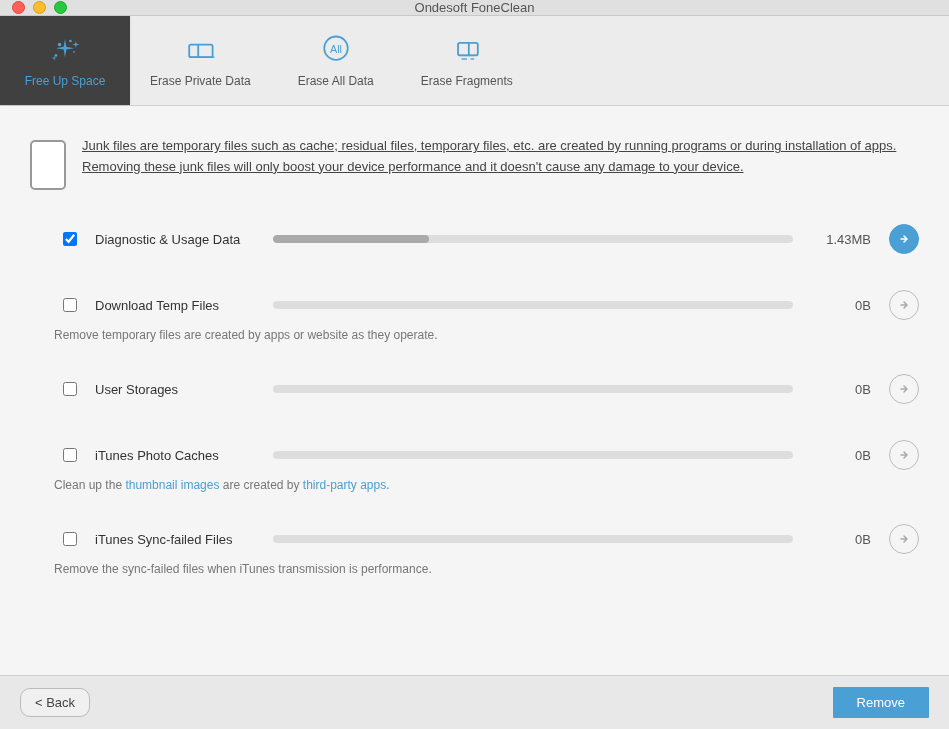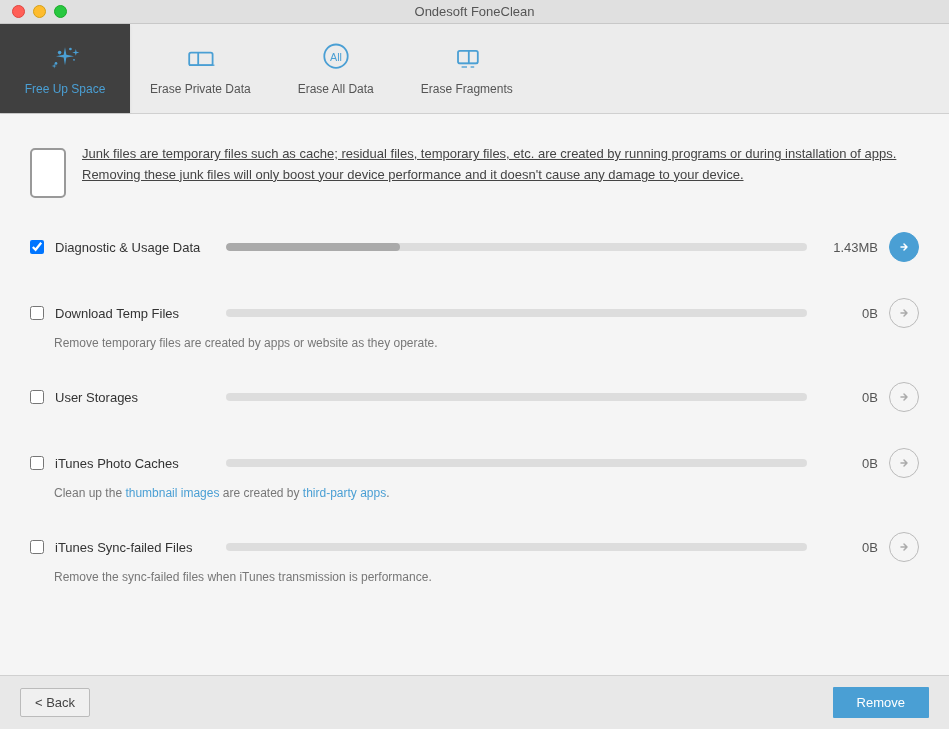--- a/index.html
+++ b/index.html
@@ -9,21 +9,21 @@
       width: 949px;
       height: 729px;
       overflow: hidden;
       display: flex;
       flex-direction: column;
     }
 
     
     .title-bar {
       background: #e0e0e0;
-      height: 24px;
+      height: 16px;
       display: flex;
       align-items: center;
       justify-content: center;
       position: relative;
       border-bottom: 1px solid #c8c8c8;
     }
     .title-bar-buttons {
       position: absolute;
       left: 12px;
       display: flex;
@@ -106,22 +106,23 @@
     }
 
     
     .category-row {
       margin-bottom: 20px;
       padding-bottom: 10px;
     }
     .category-header {
       display: flex;
       align-items: center;
-      gap: 11px;
+      gap: 18px;
       margin-bottom: 6px;
+      margin-left: 33px;
     }
     .category-checkbox {
       width: 14px;
       height: 14px;
       cursor: pointer;
       flex-shrink: 0;
     }
     .category-name {
       font-size: 13px;
       font-weight: 500;
@@ -185,21 +186,21 @@
       align-items: center;
       justify-content: space-between;
       height: 54px;
     }
     .back-button {
       display: flex;
       align-items: center;
       gap: 4px;
       background: #f0f0f0;
       border: 1px solid #bbb;
-      border-radius: 2px;
+      border-radius: 10px;
       padding: 6px 14px;
       font-size: 13px;
       color: #444;
       cursor: pointer;
     }
     .remove-button {
       background: #4a9fd4;
       color: #fff;
       border: none;
       border-radius: 1px;

